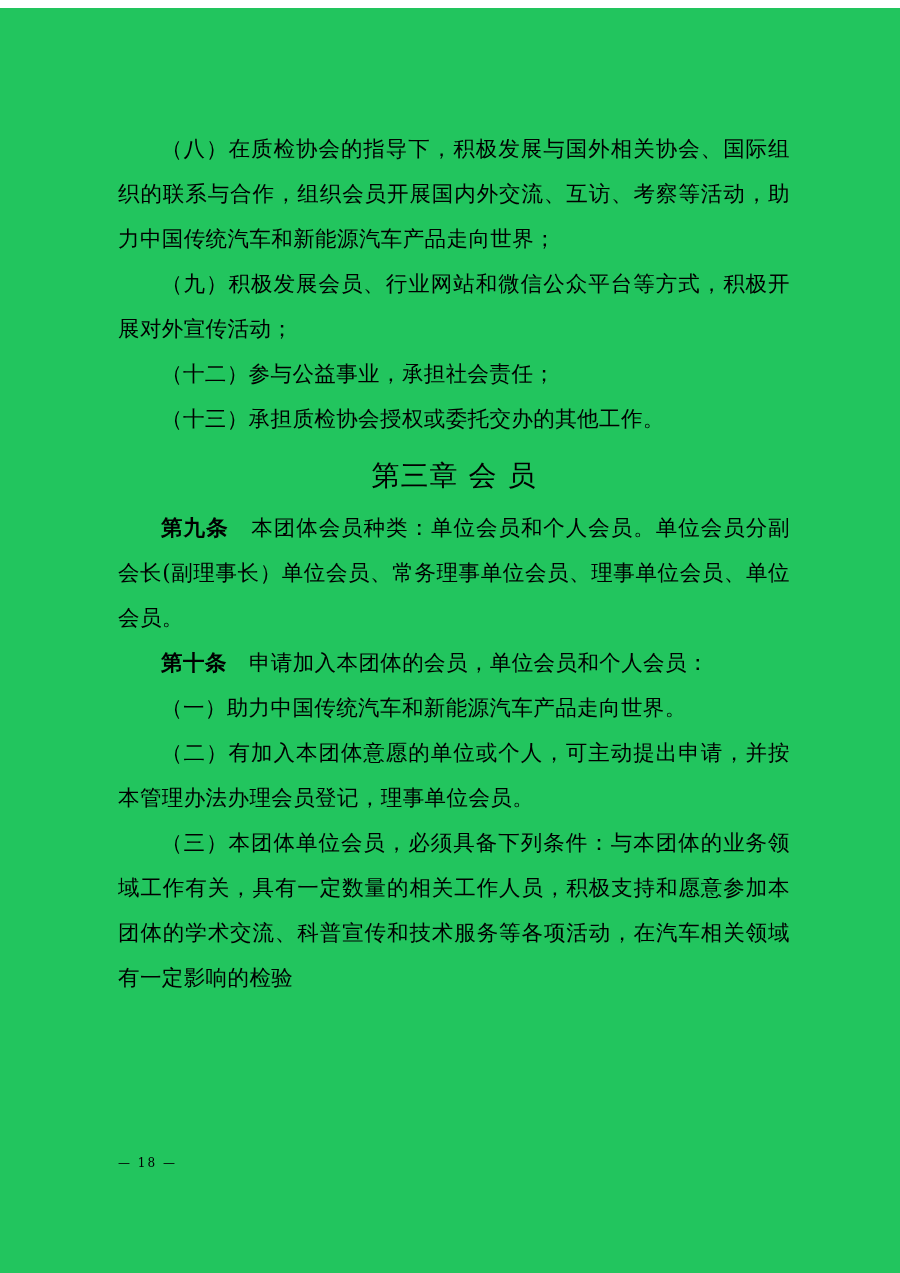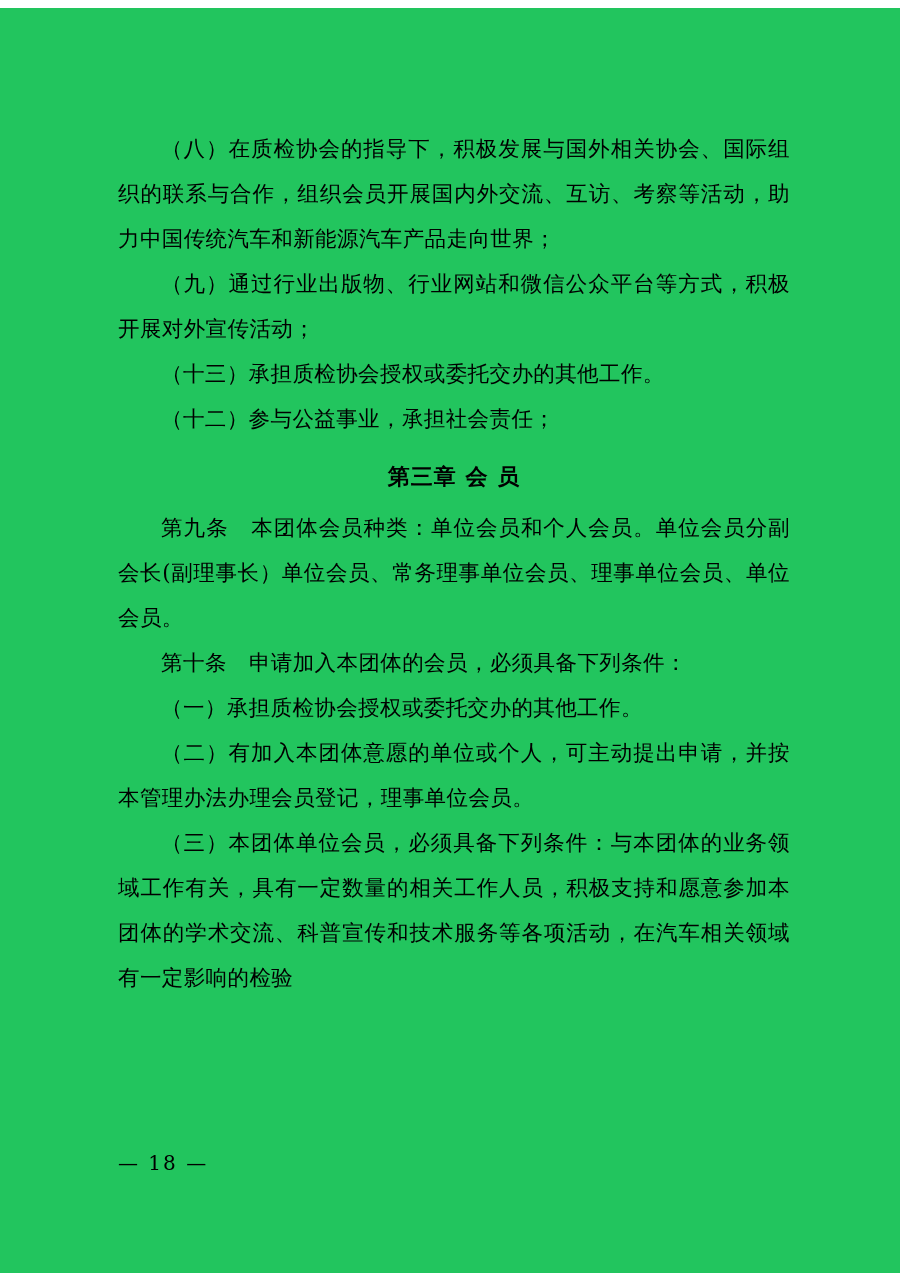--- a/index.html
+++ b/index.html
@@ -32,60 +32,60 @@
     text-justify: inter-ideograph;
     text-indent: 43px;
     letter-spacing: 0.4px;
     font-family: "DejaVu Serif", "Liberation Serif", serif;
   }
   p.para.tight {
     letter-spacing: 0px;
   }
   h2.chapter {
     margin: 12px 0 6px 0;
-    font-size: 22px;
+    font-size: 28px;
     line-height: 46px;
     text-align: center;
-    font-weight: bold;
+    font-weight: normal;
     letter-spacing: 1px;
     font-family: "DejaVu Serif", "Liberation Serif", serif;
   }
   .lead {
-    font-weight: normal;
+    font-weight: bold;
     letter-spacing: 0.5px;
   }
   .footer {
     position: absolute;
     left: 118px;
     top: 1140px;
     width: 672px;
-    font-size: 20px;
+    font-size: 12px;
     line-height: 30px;
     font-family: "DejaVu Serif", "Liberation Serif", serif;
     text-align: left;
     letter-spacing: 2px;
   }
 </style>
 </head>
 <body>
 
 <div class="page">
   <div class="content">
 
     <p class="para">（八）在质检协会的指导下，积极发展与国外相关协会、国际组织的联系与合作，组织会员开展国内外交流、互访、考察等活动，助力中国传统汽车和新能源汽车产品走向世界；</p>
-    <p class="para">（九）通过行业出版物、行业网站和微信公众平台等方式，积极开展对外宣传活动；</p>
+    <p class="para">（九）积极发展会员、行业网站和微信公众平台等方式，积极开展对外宣传活动；</p>
+    <p class="para">（十二）参与公益事业，承担社会责任；</p>
     <p class="para">（十三）承担质检协会授权或委托交办的其他工作。</p>
-    <p class="para">（十二）参与公益事业，承担社会责任；</p>
 
     <h2 class="chapter">第三章  会  员</h2>
 
     <p class="para"><span class="lead">第九条</span><span>　本团体会员种类：单位会员和个人会员。单位会员分副会长(副理事长）单位会员、常务理事单位会员、理事单位会员、单位会员。</span></p>
 
-    <p class="para"><span class="lead">第十条</span><span>　申请加入本团体的会员，必须具备下列条件：</span></p>
+    <p class="para"><span class="lead">第十条</span><span>　申请加入本团体的会员，单位会员和个人会员：</span></p>
 
-    <p class="para">（一）承担质检协会授权或委托交办的其他工作。</p>
+    <p class="para">（一）助力中国传统汽车和新能源汽车产品走向世界。</p>
     <p class="para">（二）有加入本团体意愿的单位或个人，可主动提出申请，并按本管理办法办理会员登记，理事单位会员。</p>
     <p class="para">（三）本团体单位会员，必须具备下列条件：与本团体的业务领域工作有关，具有一定数量的相关工作人员，积极支持和愿意参加本团体的学术交流、科普宣传和技术服务等各项活动，在汽车相关领域有一定影响的检验</p>
 
   </div>
 
   <div class="footer">— 18 —</div>
 </div>
 
 </body></html>

